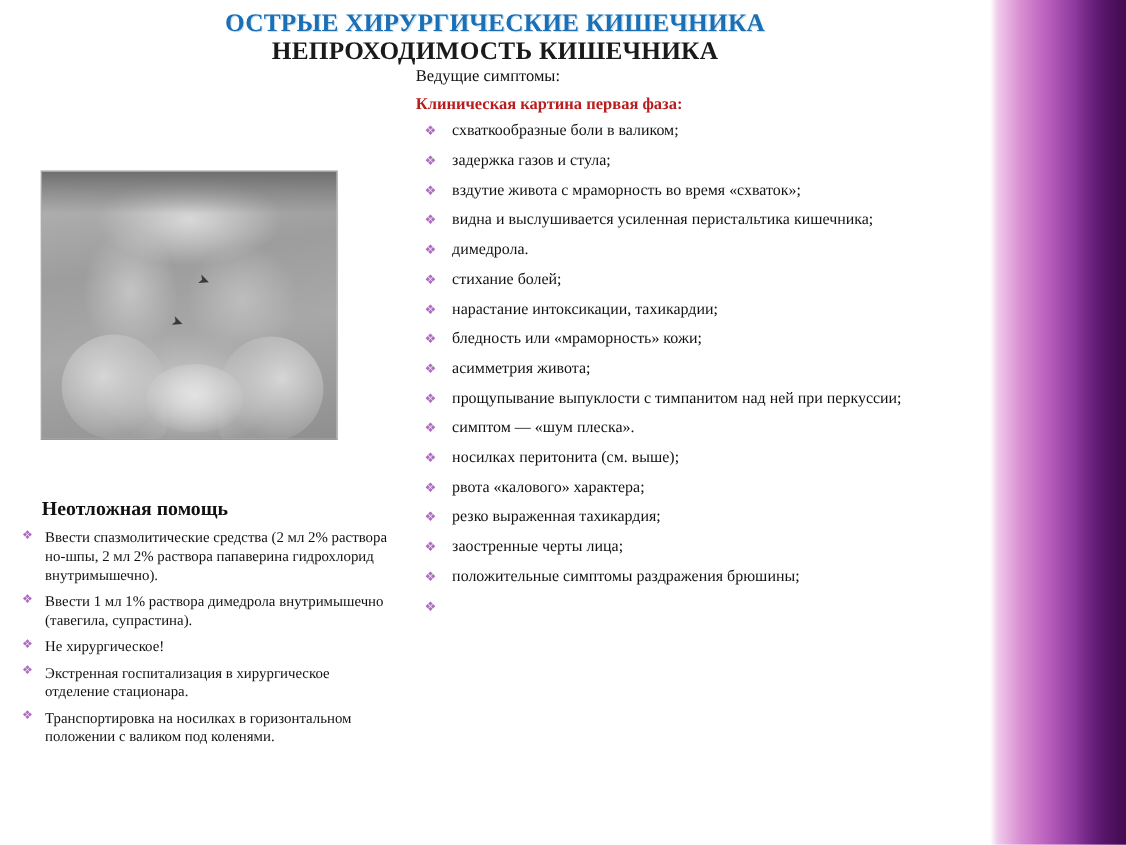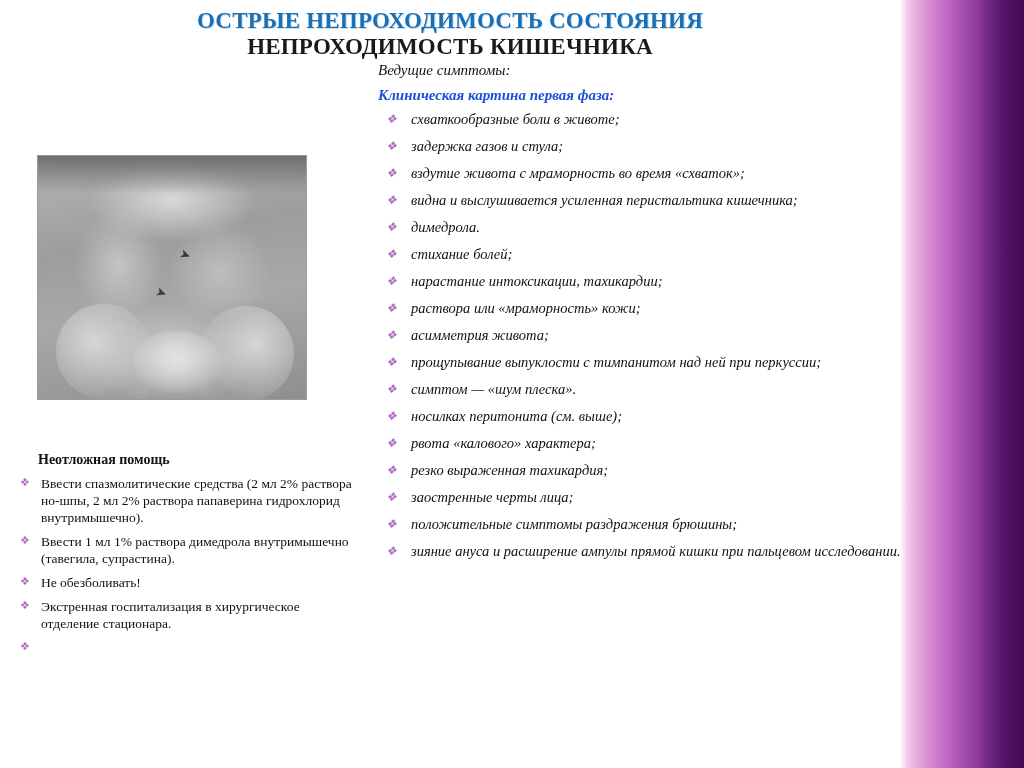--- a/index.html
+++ b/index.html
@@ -119,21 +119,21 @@
   
   .help-block {
     position: absolute;
     left: 14px;
     top: 452px;
     width: 345px;
   }
   .help-title {
     font-family: "Liberation Serif", serif;
     font-weight: bold;
-    font-size: 14px;
+    font-size: 18px;
     color: #111;
     margin-left: 24px;
     margin-bottom: 7px;
   }
   .help-list {
     list-style: none;
     margin: 0;
     padding: 0;
   }
   .help-list li {
@@ -151,31 +151,30 @@
     color: #b06cc2;
     font-size: 11px;
   }
 
   
   .content {
     position: absolute;
     left: 378px;
     top: 62px;
     width: 592px;
-    font-style: italic;
   }
   .lead {
     font-size: 15px;
     color: #111;
     margin-bottom: 8px;
   }
   .phase-head {
     font-size: 15px;
     font-weight: bold;
-    color: #1d4ed8;
+    color: #b91c1c;
     margin: 2px 0 7px 0;
   }
   .sym-list {
     list-style: none;
     margin: 0 0 9px 0;
     padding: 0;
   }
   .sym-list li {
     position: relative;
     padding-left: 33px;
@@ -196,21 +195,21 @@
 </head>
 <body>
 
 <div class="slide">
 
   <div class="right-band">
     <div class="right-band-inner"></div>
   </div>
 
   <div class="title-wrap">
-    <div class="title-line1">ОСТРЫЕ НЕПРОХОДИМОСТЬ СОСТОЯНИЯ</div>
+    <div class="title-line1">ОСТРЫЕ ХИРУРГИЧЕСКИЕ КИШЕЧНИКА</div>
     <div class="title-line2">НЕПРОХОДИМОСТЬ КИШЕЧНИКА</div>
   </div>
 
   <div class="xray">
     <div class="dark-top"></div>
     <div class="pelvis-l"></div>
     <div class="pelvis-r"></div>
     <div class="bladder"></div>
     <div class="arrow a1">➤</div>
     <div class="arrow a2">➤</div>
@@ -222,40 +221,41 @@
       <li>
         <span class="bullet">❖</span>
         <span>Ввести спазмолитические средства (2 мл 2% раствора но-шпы, 2 мл 2% раствора папаверина гидрохлорид внутримышечно).</span>
       </li>
       <li>
         <span class="bullet">❖</span>
         <span>Ввести 1 мл 1% раствора димедрола внутримышечно (тавегила, супрастина).</span>
       </li>
       <li>
         <span class="bullet">❖</span>
-        <span>Не обезболивать!</span>
+        <span>Не хирургическое!</span>
       </li>
       <li>
         <span class="bullet">❖</span>
         <span>Экстренная госпитализация в хирургическое отделение стационара.</span>
       </li>
       <li>
         <span class="bullet">❖</span>
+        <span>Транспортировка на носилках в горизонтальном положении с валиком под коленями.</span>
       </li>
     </ul>
   </div>
 
   <div class="content">
     <div class="lead">Ведущие симптомы:</div>
 
     <div class="phase-head">Клиническая картина первая фаза:</div>
     <ul class="sym-list">
       <li>
         <span class="bullet">❖</span>
-        <span>схваткообразные боли в животе;</span>
+        <span>схваткообразные боли в валиком;</span>
       </li>
       <li>
         <span class="bullet">❖</span>
         <span>задержка газов и стула;</span>
       </li>
       <li>
         <span class="bullet">❖</span>
         <span>вздутие живота с мраморность во время «схваток»;</span>
       </li>
       <li>
@@ -272,21 +272,21 @@
       <li>
         <span class="bullet">❖</span>
         <span>стихание болей;</span>
       </li>
       <li>
         <span class="bullet">❖</span>
         <span>нарастание интоксикации, тахикардии;</span>
       </li>
       <li>
         <span class="bullet">❖</span>
-        <span>раствора или «мраморность» кожи;</span>
+        <span>бледность или «мраморность» кожи;</span>
       </li>
       <li>
         <span class="bullet">❖</span>
         <span>асимметрия живота;</span>
       </li>
       <li>
         <span class="bullet">❖</span>
         <span>прощупывание выпуклости с тимпанитом над ней при перкуссии;</span>
       </li>
       <li>
@@ -311,18 +311,17 @@
       <li>
         <span class="bullet">❖</span>
         <span>заостренные черты лица;</span>
       </li>
       <li>
         <span class="bullet">❖</span>
         <span>положительные симптомы раздражения брюшины;</span>
       </li>
       <li class="wrap">
         <span class="bullet">❖</span>
-        <span>зияние ануса и расширение ампулы прямой кишки при пальцевом исследовании.</span>
       </li>
     </ul>
   </div>
 
 </div>
 
 </body></html>

